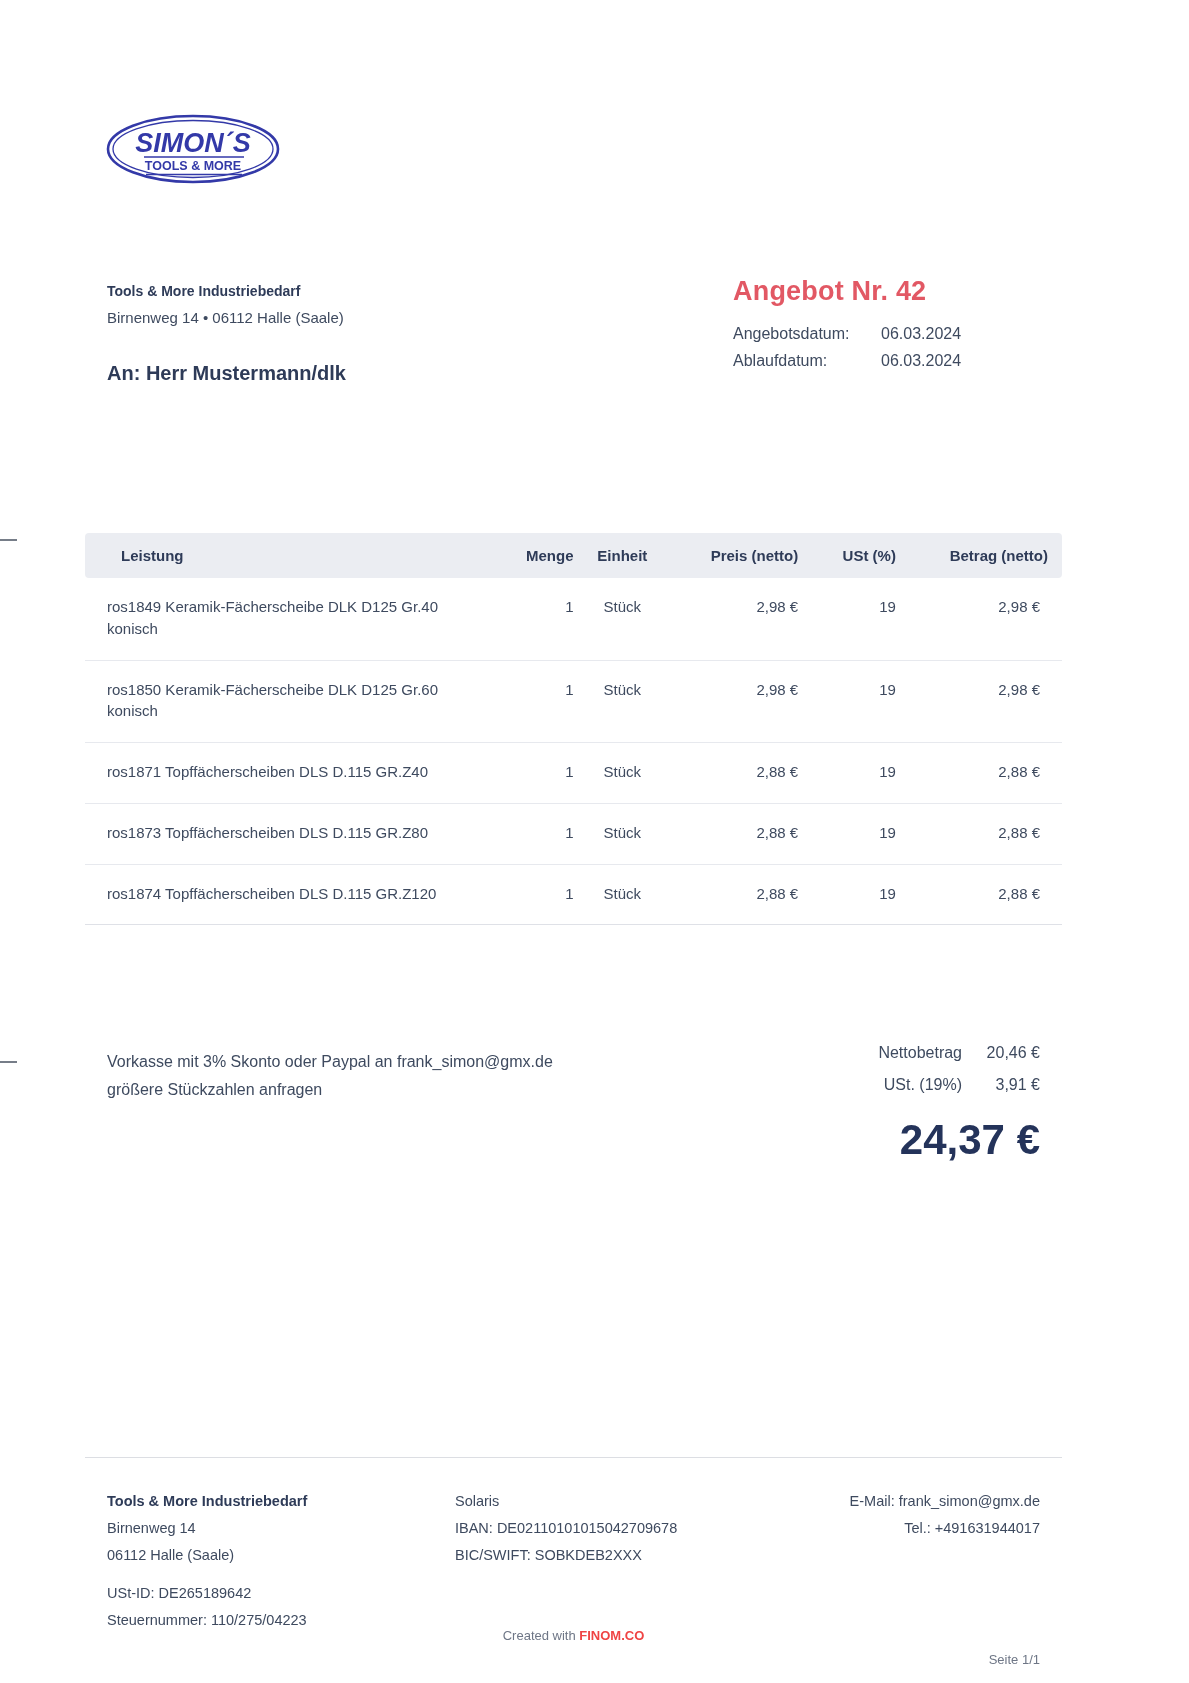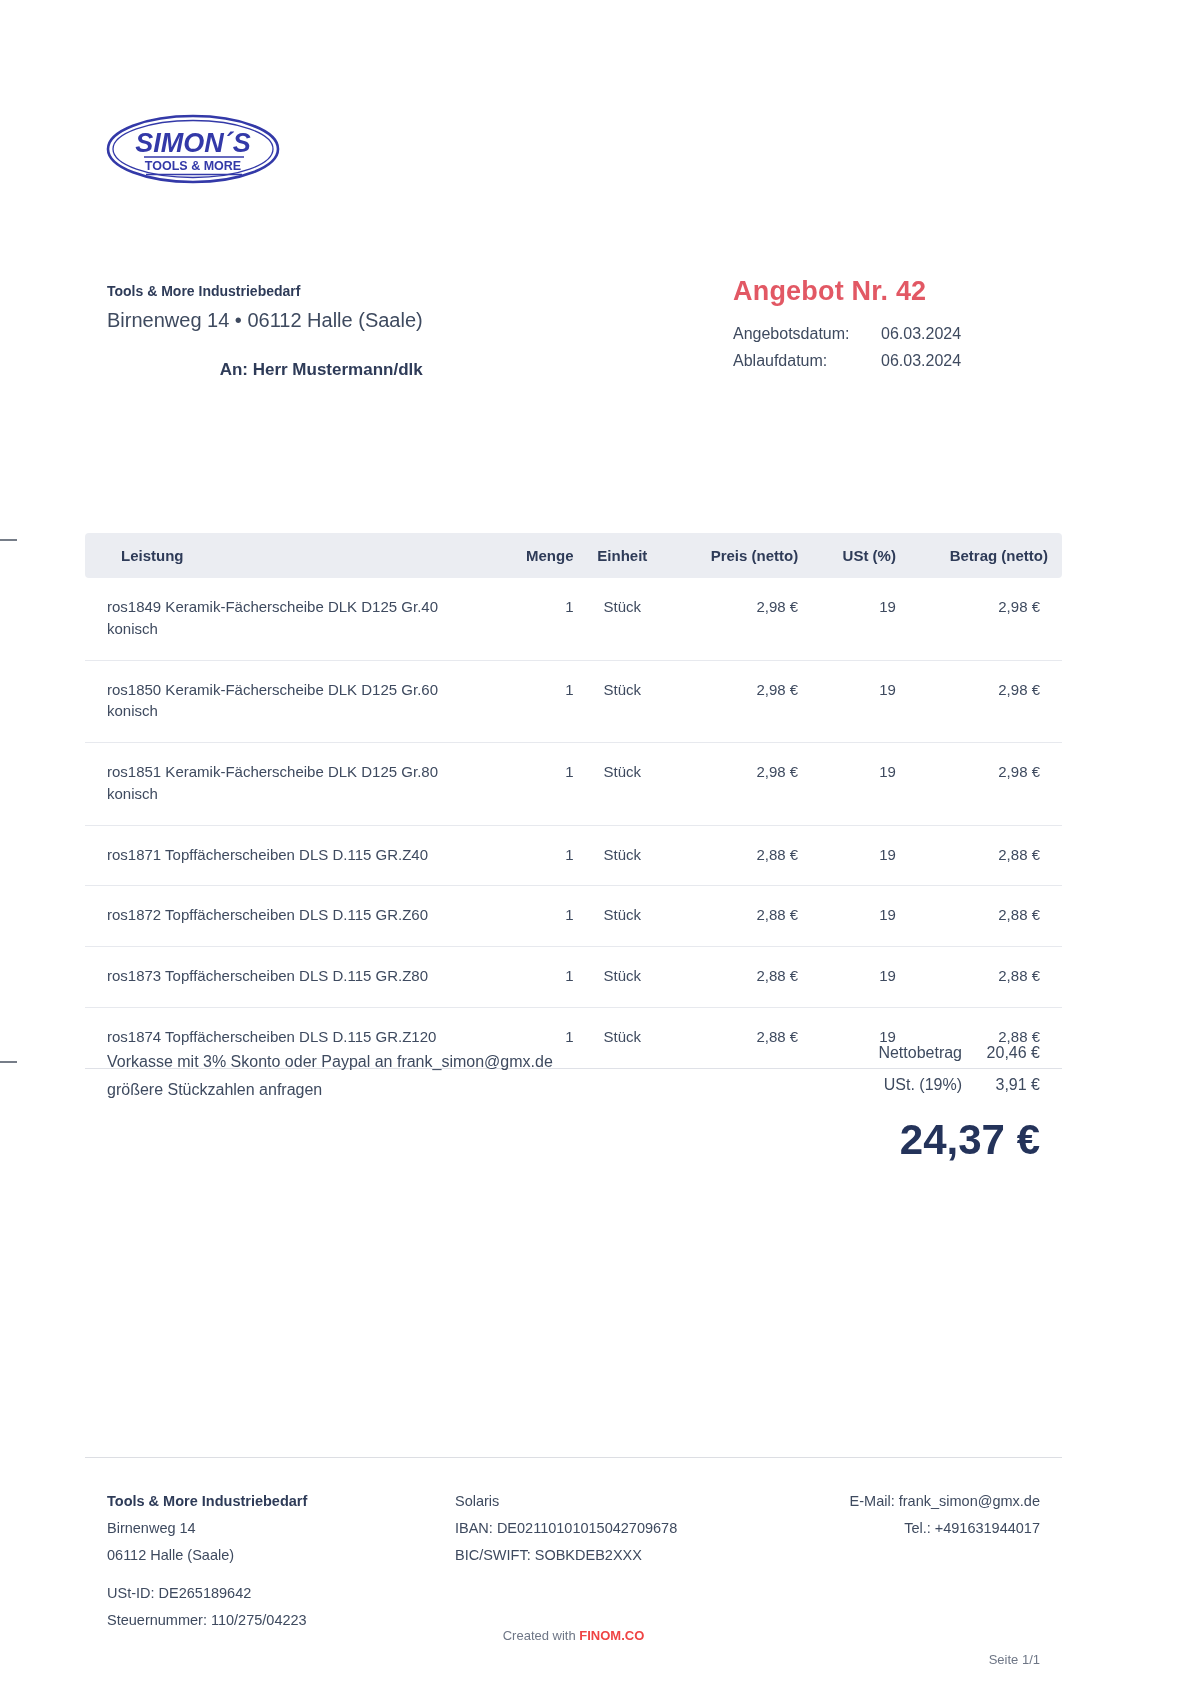--- a/index.html
+++ b/index.html
@@ -16,22 +16,22 @@
   .fold-mark { position: absolute; left: 0; width: 17px; height: 2px; background: #767d88; }
   .fold-mark.m1 { top: 539px; }
   .fold-mark.m2 { top: 1061px; }
 
   
   .logo { position: absolute; left: 104px; top: 110px; }
 
   
   .sender { position: absolute; left: 107px; top: 283px; }
   .sender .company { font-size: 14px; font-weight: bold; color: #2e3b58; }
-  .sender .address { font-size: 20px; margin-top: 10px; color: #3e4a5f; }
-  .sender .recipient { font-size: 17px; font-weight: bold; color: #2e3b58; margin-top: 28px; text-align: right; }
+  .sender .address { font-size: 15px; margin-top: 10px; color: #3e4a5f; }
+  .sender .recipient { font-size: 20px; font-weight: bold; color: #2e3b58; margin-top: 36px; }
 
   
   .offer { position: absolute; left: 697px; top: 276px; width: 365px; margin-left: 36px; }
   .offer .title { font-size: 27px; font-weight: bold; color: #e25864; letter-spacing: 0.2px; }
   .offer .fields { margin-top: 18px; font-size: 16px; color: #3e4a5f; }
   .offer .field-row { display: flex; margin-bottom: 9px; }
   .offer .field-label { width: 148px; }
   .offer .field-value { }
 
   
@@ -152,37 +152,21 @@
       </tr>
       <tr>
         <td>ros1850 Keramik-Fächerscheibe DLK D125 Gr.60 konisch</td>
         <td class="r">1</td>
         <td class="c">Stück</td>
         <td class="r">2,98 €</td>
         <td class="r">19</td>
         <td class="r">2,98 €</td>
       </tr>
       <tr>
-        <td>ros1851 Keramik-Fächerscheibe DLK D125 Gr.80 konisch</td>
-        <td class="r">1</td>
-        <td class="c">Stück</td>
-        <td class="r">2,98 €</td>
-        <td class="r">19</td>
-        <td class="r">2,98 €</td>
-      </tr>
-      <tr>
         <td>ros1871 Topffächerscheiben DLS D.115 GR.Z40</td>
-        <td class="r">1</td>
-        <td class="c">Stück</td>
-        <td class="r">2,88 €</td>
-        <td class="r">19</td>
-        <td class="r">2,88 €</td>
-      </tr>
-      <tr>
-        <td>ros1872 Topffächerscheiben DLS D.115 GR.Z60</td>
         <td class="r">1</td>
         <td class="c">Stück</td>
         <td class="r">2,88 €</td>
         <td class="r">19</td>
         <td class="r">2,88 €</td>
       </tr>
       <tr>
         <td>ros1873 Topffächerscheiben DLS D.115 GR.Z80</td>
         <td class="r">1</td>
         <td class="c">Stück</td>

